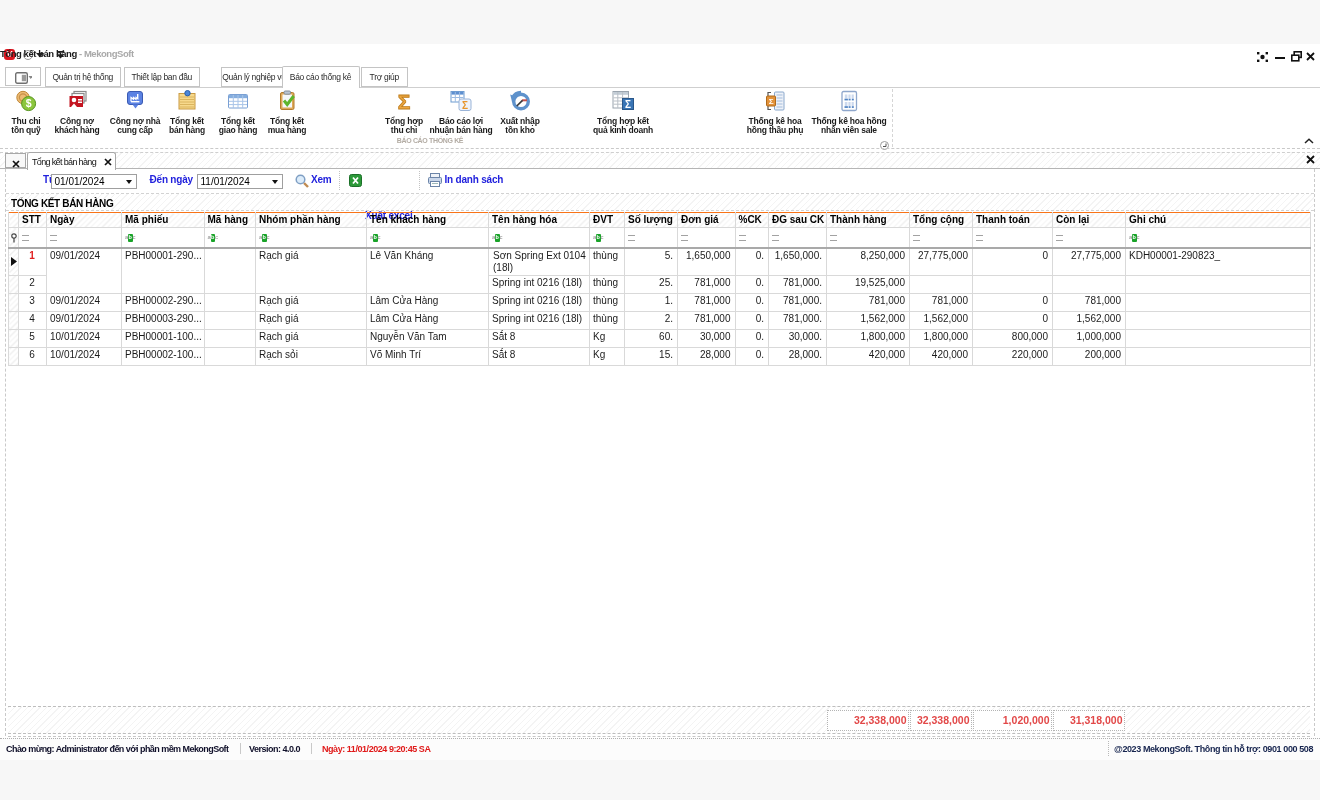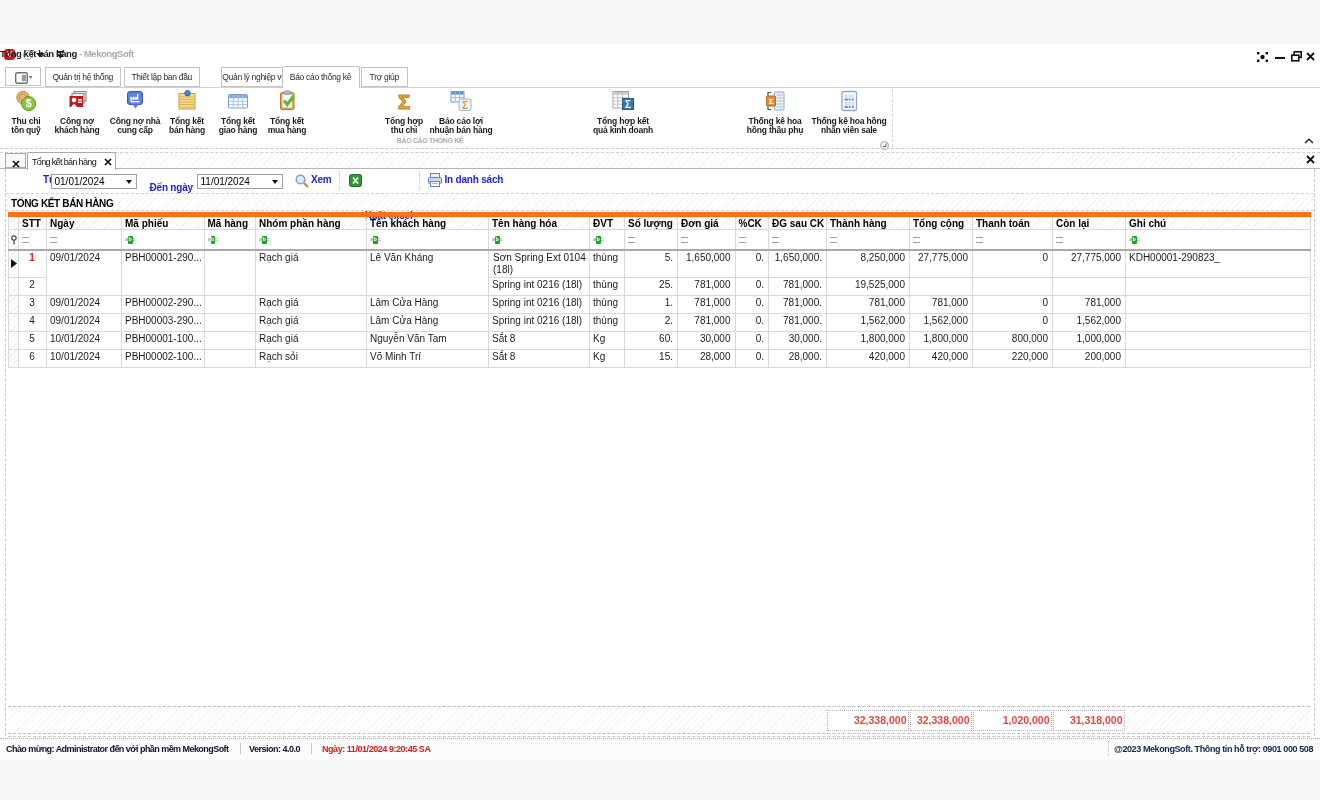--- a/index.html
+++ b/index.html
@@ -11,21 +11,21 @@
 #vlogo { left:4px; top:5px; width:11px; height:11px; background:#dc1620; border-radius:3px; color:#fff; font-size:9px; font-weight:bold; text-align:center; line-height:11px; }
 #circ { left:23px; top:6px; width:10px; height:10px; border:1px solid #9a9a9a; border-radius:50%; }
 .rtab { top:23px; height:20px; background:#fff; border:1px solid #c4c4c4; font-size:8.5px; letter-spacing:-0.3px; color:#2b2b2b; text-align:center; white-space:nowrap; }
 .rbtn { top:46px; text-align:center; font-size:8.5px; letter-spacing:-0.2px; font-weight:bold; color:#1c1c1c; }
 .rbtn .lbl { margin-top:3px; line-height:8.7px; }
 .blue { color:#2222dd; font-weight:bold; font-size:10px; letter-spacing:-0.2px; }
 .tsep { top:127px; height:19px; border-left:1px dotted #c3c3c3; }
 .din { top:130px; height:15px; background:#fff; border:1px solid #9f9f9f; font-size:10px; color:#000; padding:1px 0 0 3px; }
 .din .ar { position:absolute; right:4px; top:5px; width:0; height:0; border-left:3.5px solid transparent; border-right:3.5px solid transparent; border-top:4px solid #111; }
 #grid td { border-right:1px solid #d9d9d9; border-bottom:1px solid #d9d9d9; font-size:10px; color:#1b1b1b; padding:1px 4px 0 3px; white-space:nowrap; overflow:hidden; vertical-align:top; }
-#grid table { border-collapse:collapse; table-layout:fixed; width:1302px; border-top:5px solid #f97316; }
+#grid table { border-collapse:collapse; table-layout:fixed; width:1302px; border-top:1px solid #f97316; }
 #grid td.h { font-weight:bold; color:#000; background-image:repeating-linear-gradient(135deg, rgba(125,125,125,0.12) 0 1px, transparent 1px 4px); }
 #grid tr.flt td { border-bottom:2px solid #a9a9a9; }
 #grid td:first-child { border-left:1px solid #d9d9d9; }
 #grid td.ind { background-image:repeating-linear-gradient(135deg, rgba(125,125,125,0.12) 0 1px, transparent 1px 4px); padding:0; }
 .num { text-align:right; }
 .eq { display:inline-block; width:7px; height:5.5px; border-top:1.7px solid #a2a2a2; border-bottom:1.7px solid #a2a2a2; margin-top:6px; }
 .abc { display:inline-block; height:8px; white-space:nowrap; margin-top:5px; }
 .abc i { font-style:normal; font-size:6px; letter-spacing:-0.3px; color:#888; vertical-align:top; line-height:7.5px; }
 .abc b { display:inline-block; width:4.5px; height:7.5px; background:#19a329; border-radius:1px; color:#fff; font-size:5.5px; text-align:center; line-height:7.5px; vertical-align:top; }
 .scell { top:666px; height:21px; background:#fff; border:1px dotted #b4b4b4; color:#e24848; font-weight:bold; font-size:10.5px; text-align:right; padding:3px 1.5px 0 0; }
@@ -150,20 +150,29 @@
         <rect x="1.5" y="2" width="12" height="2.6" fill="#5d8fd0"></rect>
         <g stroke="#9dbce2" stroke-width="1">
           <line x1="5.3" y1="2" x2="5.3" y2="12"></line>
           <line x1="9.6" y1="2" x2="9.6" y2="12"></line>
           <line x1="1.5" y1="7.5" x2="13.5" y2="7.5"></line>
         </g>
         <rect x="9" y="9" width="12" height="11.5" rx="2" fill="#eef3fb" stroke="#9ab4d8"></rect>
         <text x="15" y="19" font-size="10" font-weight="bold" fill="#e8962c" text-anchor="middle">Σ</text>
       </svg>
     <div class="lbl">Báo cáo lợi<br>nhuận bán hàng</div></div>
+  <div class="abs rbtn" style="left:470px; width:100px;">
+    <svg width="22" height="22">
+        <circle cx="12" cy="11.5" r="7.3" fill="#fff" stroke="#5e92cc" stroke-width="3.4"></circle>
+        <path d="M 12 2.2 A 9.3 9.3 0 0 0 3.6 7.6" fill="none" stroke="#5e92cc" stroke-width="3"></path>
+        <polygon points="1.2,4.5 8.3,7.2 3.2,12.8" fill="#5e92cc"></polygon>
+        <rect x="13" y="9.3" width="5" height="2" fill="#c0504d"></rect>
+        <line x1="13.5" y1="10.3" x2="7.8" y2="16" stroke="#3a3a3a" stroke-width="1.7"></line>
+      </svg>
+    <div class="lbl">Xuất nhập<br>tồn kho</div></div>
   <div class="abs rbtn" style="left:573px; width:100px;">
     <svg width="22" height="22">
         <rect x="1" y="1.5" width="15.5" height="16.5" fill="#fff" stroke="#9aa4ae"></rect>
         <rect x="1.5" y="2" width="14.5" height="2.8" fill="#c3cdd6"></rect>
         <g stroke="#b9bfc6" stroke-width="1">
           <line x1="5.8" y1="2" x2="5.8" y2="18"></line>
           <line x1="10.6" y1="2" x2="10.6" y2="18"></line>
           <line x1="1.5" y1="7.8" x2="16.5" y2="7.8"></line>
           <line x1="1.5" y1="11" x2="16.5" y2="11"></line>
           <line x1="1.5" y1="14.2" x2="16.5" y2="14.2"></line>
@@ -227,21 +236,21 @@
         <path d="M1 1 L7 7 M7 1 L1 7" stroke="#111" stroke-width="1.7"></path>
       </svg></div>
   <svg class="abs" style="left:1306px; top:111px;" width="9" height="9">
       <path d="M1 1 L8 8 M8 1 L1 8" stroke="#111" stroke-width="1.8"></path>
     </svg>
 
   <div class="abs" style="left:5px; top:125px; width:1309.5px; height:567px; border-left:1px dashed #c9c9c9; border-right:1px dashed #c9c9c9;"></div>
 
   <div class="abs blue" style="left:10px; top:130px;margin-left:33px;">Từ ngày</div>
   <div class="abs din" style="left:50.5px; width:86px;">01/01/2024<span class="ar"></span></div>
-  <div class="abs blue" style="left:149.5px; top:130px;margin-top:8px;">Đến ngày</div>
+  <div class="abs blue" style="left:149.5px; top:130px;">Đến ngày</div>
   <div class="abs din" style="left:196.5px; width:86px;">11/01/2024<span class="ar"></span></div>
   <div class="abs tsep" style="left:338.5px;"></div>
   <svg class="abs" style="left:295px; top:130px;" width="14" height="14">
     <line x1="9" y1="9" x2="13" y2="13" stroke="#c08a50" stroke-width="2.4"></line>
     <circle cx="5.5" cy="5.5" r="4.3" fill="#dcecfa" stroke="#7f9fc4" stroke-width="1.5"></circle>
   </svg>
   <div class="abs blue" style="left:311px; top:130px;">Xem</div>
   <svg class="abs" style="left:348.5px; top:130px;" width="13" height="13">
     <rect x="0.5" y="0.5" width="12" height="12" rx="2" fill="#2c9939" stroke="#1c7029"></rect>
     <path d="M4 3.5 L9 9.5 M9 3.5 L4 9.5" stroke="#fff" stroke-width="1.8"></path>

